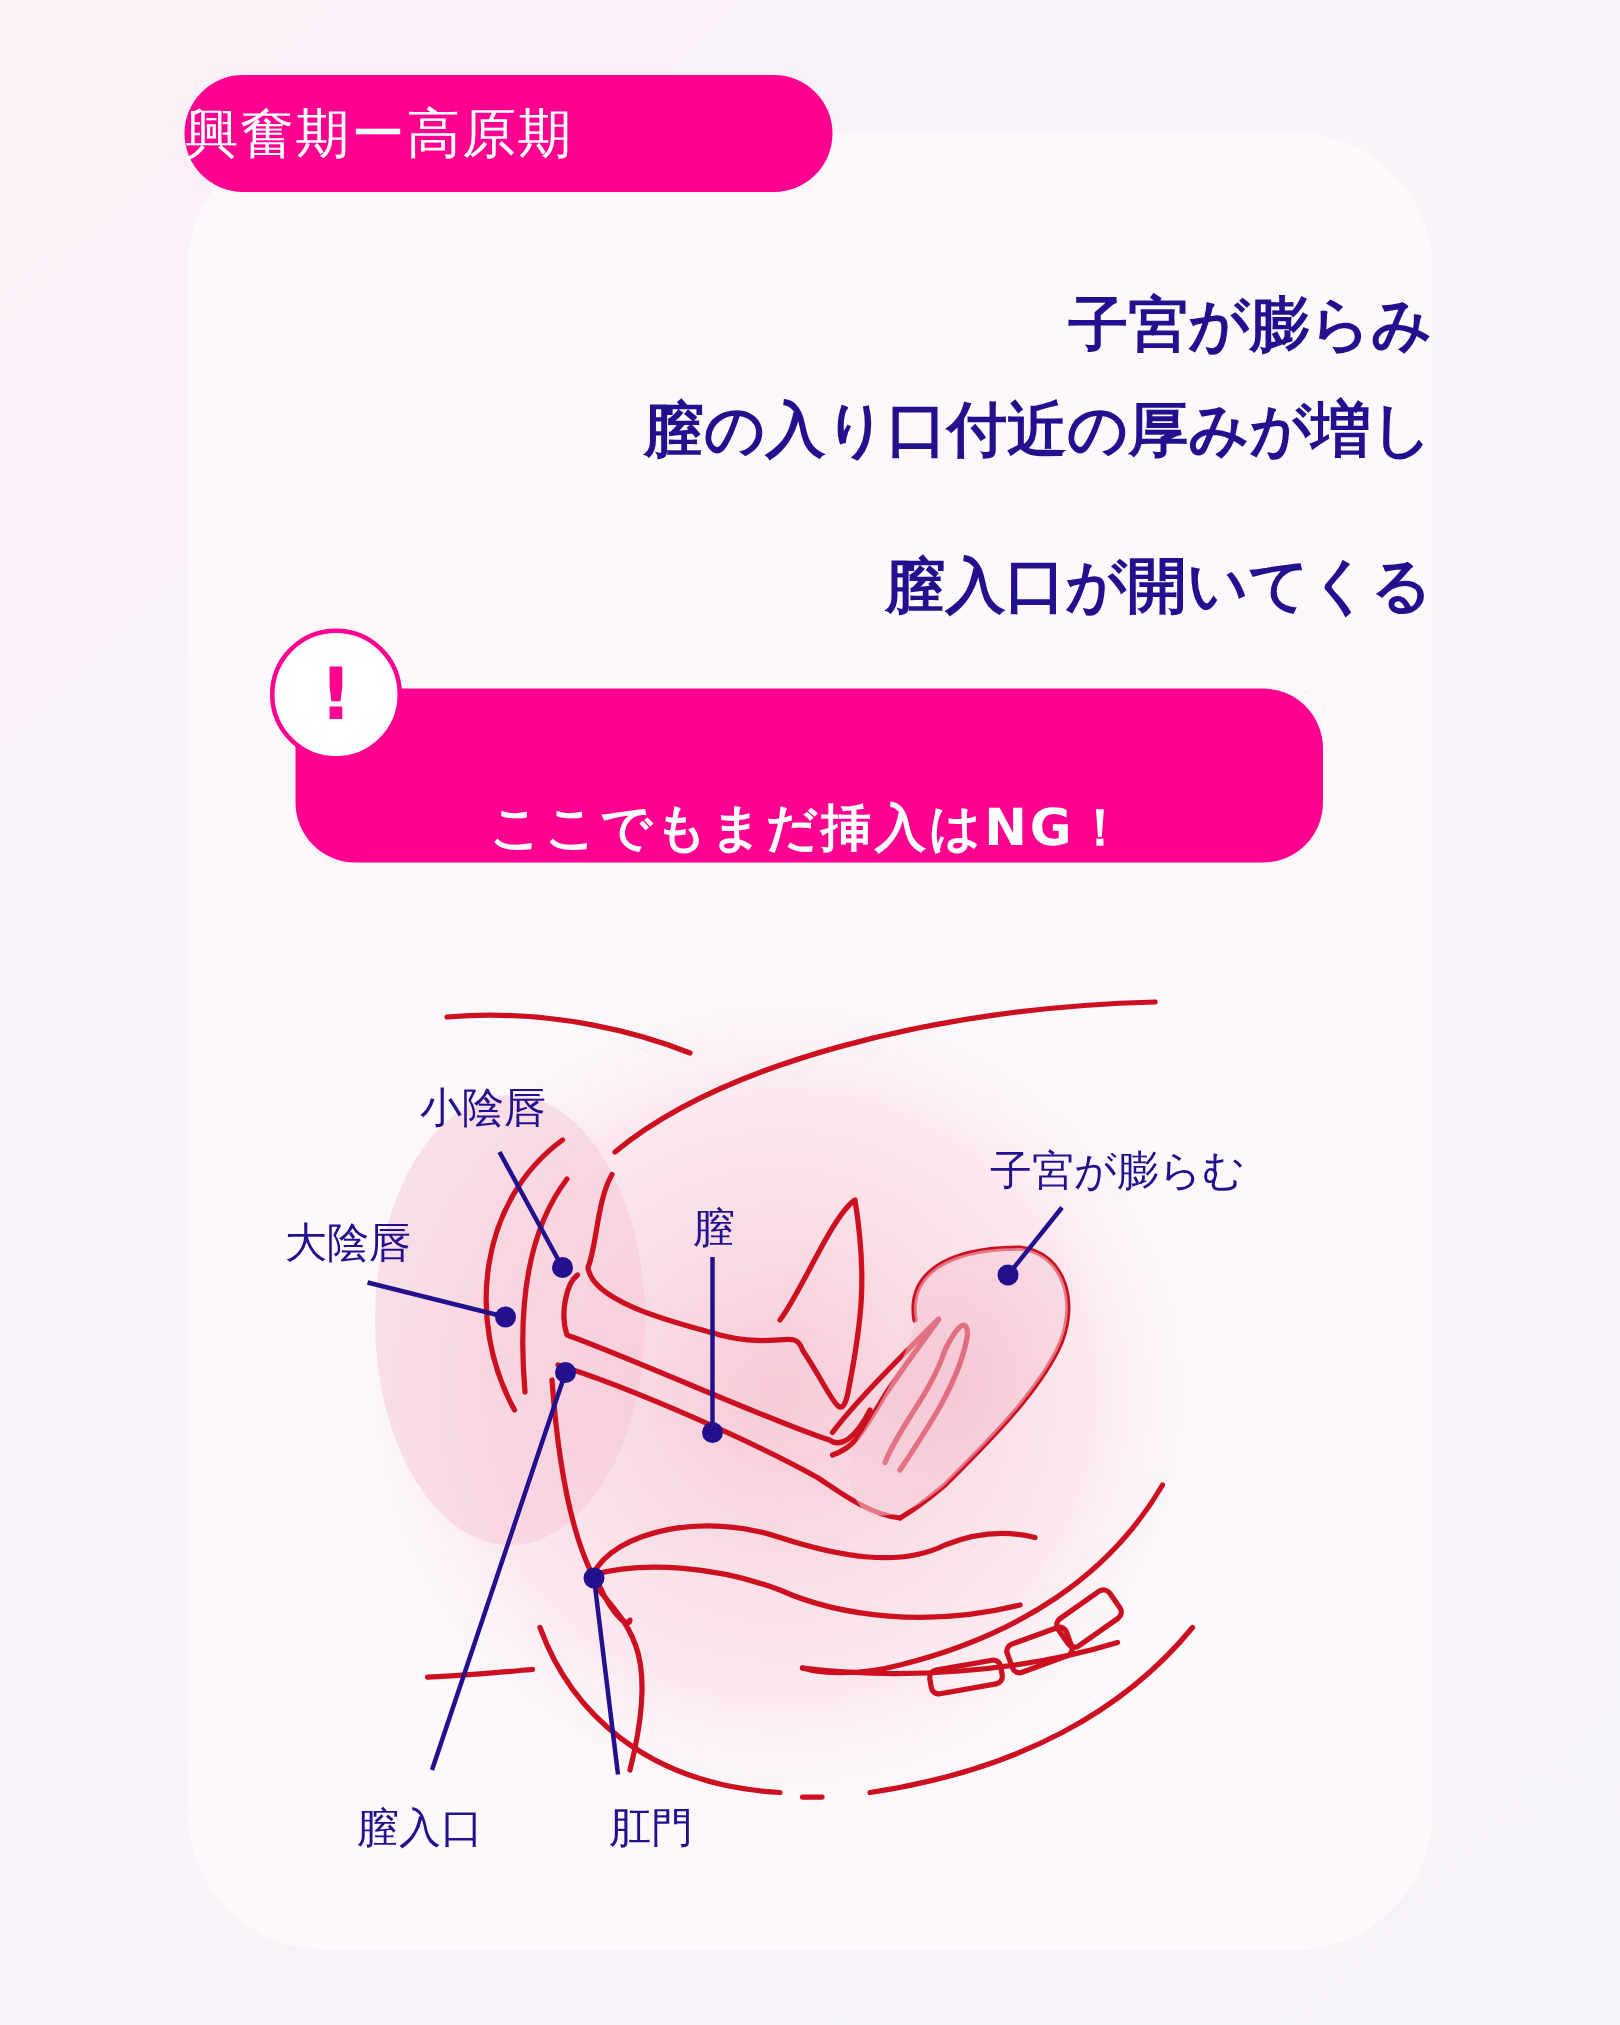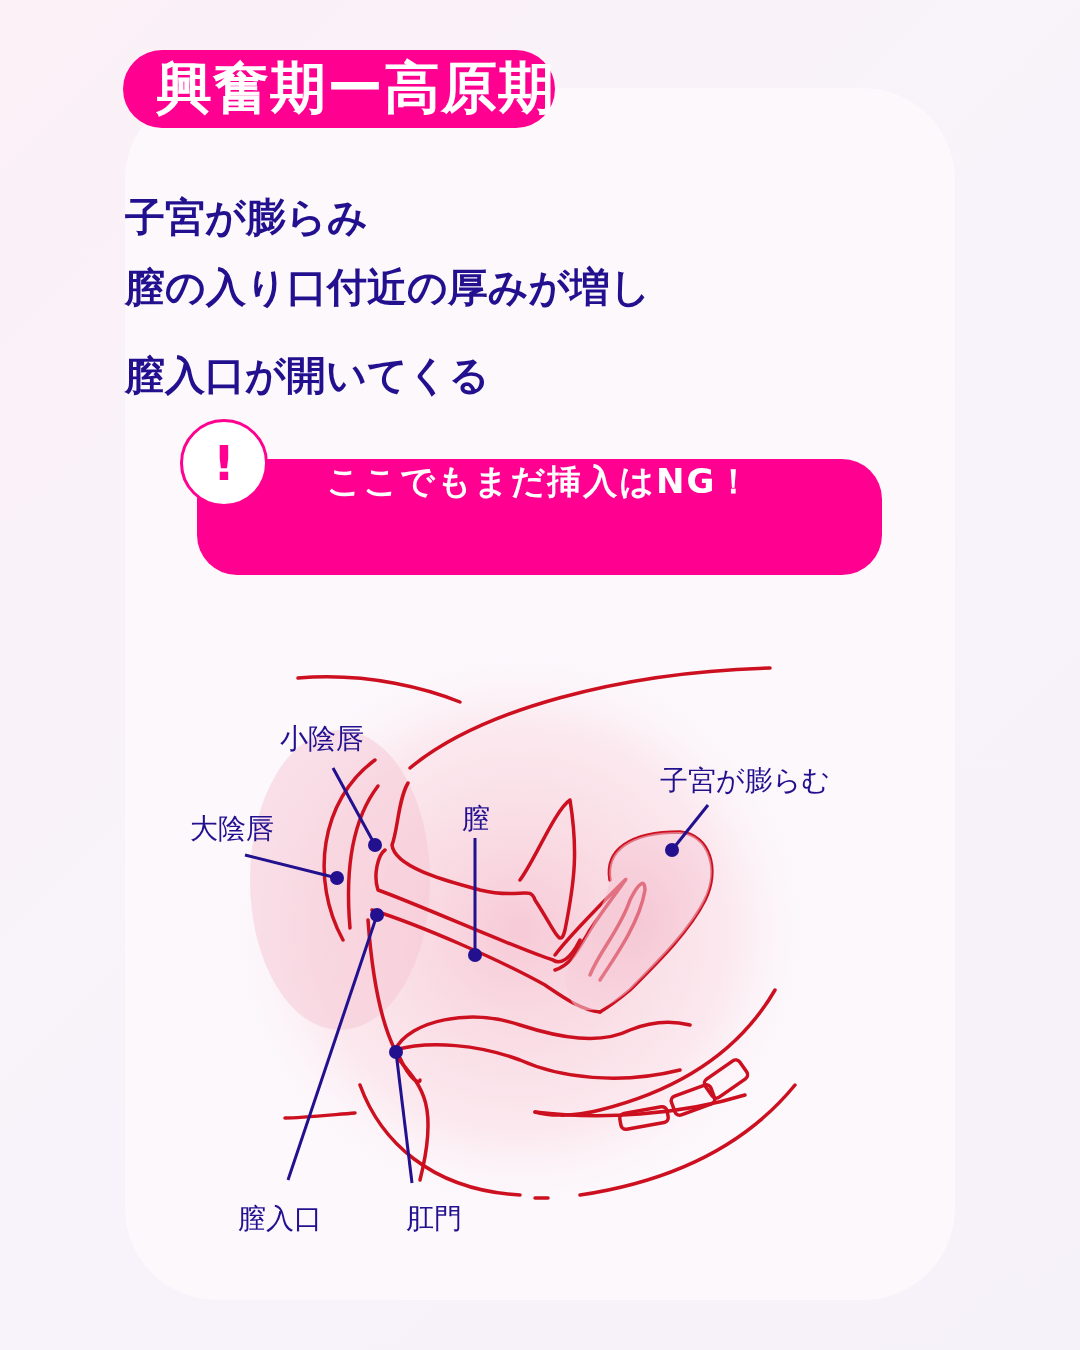--- a/index.html
+++ b/index.html
@@ -8,31 +8,31 @@
     background: linear-gradient(135deg, #fbf1f7 0%, #f8f3fa 50%, #f6f2f9 100%);
     font-family: "DejaVu Sans", "Liberation Sans", sans-serif;
   }
   .card {
     position:absolute; left:125px; top:88px; width:830px; height:1212px;
     background:#fcf8fc; border-radius:92px;
   }
   .stage-pill {
     position:absolute; left:123px; top:50px; width:432px; height:78px;
     background:#ff0090; border-radius:39px;
-    display:flex; align-items:center; justify-content:flex-end;
-    color:#ffffff; font-weight:bold; font-size:56px; letter-spacing:1px;
+    display:flex; align-items:center; justify-content:flex-start;
+    color:#ffffff; font-weight:normal; font-size:36px; letter-spacing:1px;
   }
   .headline {
-    position:absolute; left:125px; width:830px; text-align:left;
+    position:absolute; left:125px; width:830px; text-align:right;
     color:#22108f; font-weight:bold; font-size:40px; line-height:40px;
   }
   .ng-banner {
     position:absolute; left:197px; top:459px; width:685px; height:116px;
     background:#ff0090; border-radius:40px;
-    display:flex; align-items:flex-start; justify-content:center;
+    display:flex; align-items:flex-end; justify-content:center;
     color:#ffffff; font-weight:bold; font-size:34px; letter-spacing:2px;
   }
   .alert-circle {
     position:absolute; left:180px; top:419px; width:82px; height:82px;
     border-radius:50%; background:#ffffff; border:3px solid #ff0090;
     display:flex; align-items:center; justify-content:center;
     color:#ff0090; font-weight:bold; font-size:48px;
   }
   .diagram { position:absolute; left:0; top:0; width:1080px; height:1350px; }
   .lbl { font-family:"DejaVu Sans","Liberation Sans",sans-serif; font-size:28px; fill:#22108f; }
@@ -41,21 +41,21 @@
 <body>
 
 <div class="card"></div>
 
 <div class="stage-pill">
   <span>興奮期ー高原期</span>
 </div>
 
 <div class="headline" style="top:197px;">子宮が膨らみ</div>
 <div class="headline" style="top:267px;">膣の入り口付近の厚みが増し</div>
-<div class="headline" style="top:355px;">膣入口が開いてくる</div>
+<div class="headline" style="top:371px;">膣入口が開いてくる</div>
 
 <div class="ng-banner">
   <span>ここでもまだ挿入はNG！</span>
 </div>
 <div class="alert-circle">
   <span>!</span>
 </div>
 
 <svg class="diagram" viewBox="0 0 1080 1350">
   <defs>

